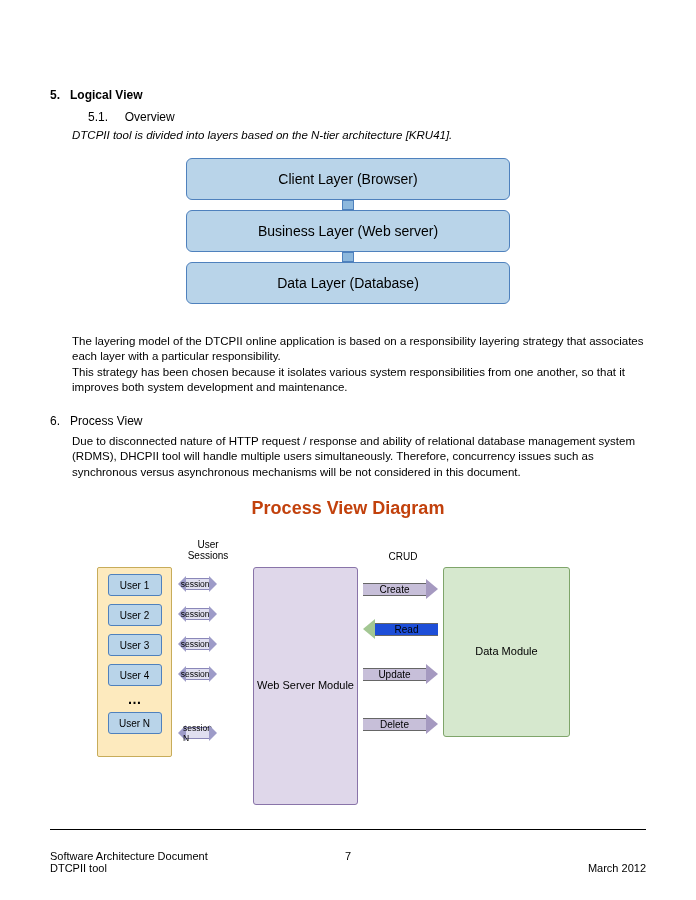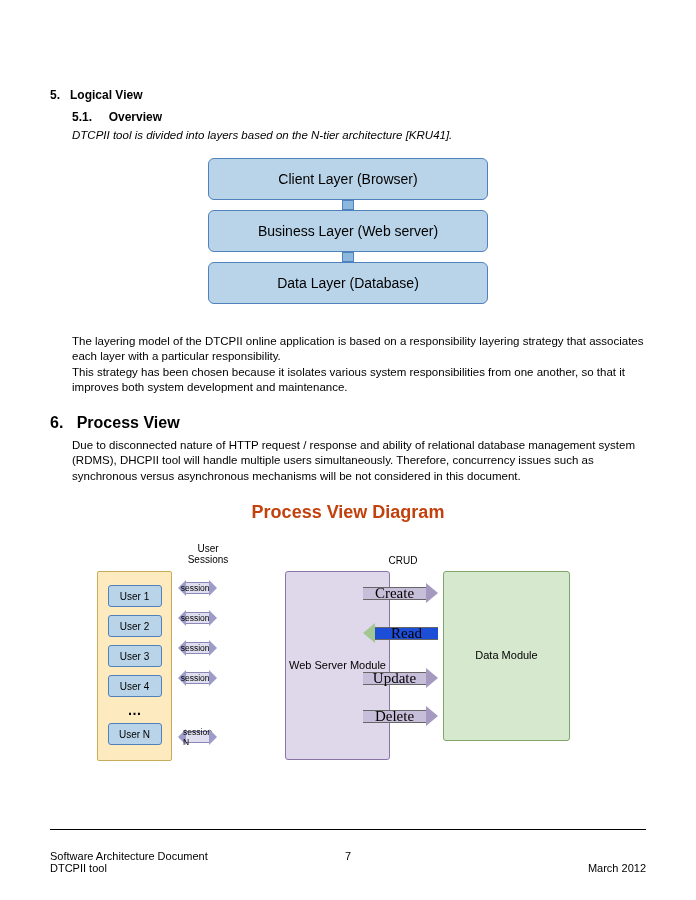--- a/index.html
+++ b/index.html
@@ -13,40 +13,40 @@
       position: relative;
       padding: 88px 50px 0 50px;
     }
     .section-heading {
       font-weight: bold;
       font-size: 12px;
       margin-bottom: 8px;
     }
     .s5 { margin-left: 0; }
     .sub-heading {
-      font-weight: bold;
+      font-weight: normal;
       font-size: 12px;
-      margin-left: 22px;
+      margin-left: 38px;
       margin-bottom: 4px;
     }
     .body-text {
       margin-left: 22px;
       font-size: 11.5px;
       line-height: 1.35;
       font-style: italic;
     }
     .layers {
       margin: 14px auto 30px;
       display: flex;
       flex-direction: column;
       align-items: center;
       gap: 0;
     }
     .layer-box {
-      width: 280px;
+      width: 324px;
       height: 42px;
       background: #b9d4e9;
       border: 1px solid #4f81bd;
       border-radius: 6px;
       display: flex;
       align-items: center;
       justify-content: center;
       font-size: 14px;
       color: #000;
     }
@@ -57,22 +57,22 @@
       border: 1px solid #4f81bd;
     }
     .para-block {
       margin-left: 22px;
       margin-top: 6px;
       font-size: 11.5px;
       line-height: 1.35;
       margin-bottom: 18px;
     }
     .s6-heading {
-      font-weight: bold;
-      font-size: 16px;
+      font-weight: normal;
+      font-size: 12px;
       margin-bottom: 6px;
     }
     .s6-body {
       margin-left: 22px;
       font-size: 11.5px;
       line-height: 1.35;
       margin-bottom: 18px;
     }
     .diagram-title {
       color: #c2410c;
@@ -98,21 +98,21 @@
       left: 14px;
       top: 42px;
       width: 75px;
       height: 190px;
       background: #fdeabe;
       border: 1px solid #c7ac5a;
       border-radius: 2px;
       display: flex;
       flex-direction: column;
       align-items: center;
-      padding-top: 13px;
+      padding-top: 6px;
       gap: 8px;
     }
     .user-box {
       width: 54px;
       height: 22px;
       background: #b9d4e9;
       border: 1px solid #4f81bd;
       border-radius: 3px;
       display: flex;
       align-items: center;
@@ -147,49 +147,47 @@
       border-top: 8px solid transparent;
       border-bottom: 8px solid transparent;
     }
     .session-arrow .head-l { border-right: 8px solid #9d9bc8; }
     .session-arrow .head-r { border-left: 8px solid #9d9bc8; }
     .web-server {
       position: absolute;
       left: 170px;
       top: 42px;
       width: 105px;
-      height: 189px;
+      height: 238px;
       background: #dfd7ea;
       border: 1px solid #8974a9;
       border-radius: 3px;
       display: flex;
       align-items: center;
       justify-content: center;
       text-align: center;
       font-size: 11px;
       line-height: 1.4;
-      margin-left: 32px;
     }
     .crud-arrow {
       position: absolute;
       width: 75px;
       height: 18px;
       display: flex;
       align-items: center;
     }
     .crud-arrow .bar {
       height: 13px;
       flex: 1;
       border-top: 1px solid #666;
       border-bottom: 1px solid #666;
       display: flex;
       align-items: center;
       justify-content: center;
-      font-size: 15px;
-      font-family: Liberation Serif, serif;
+      font-size: 10px;
     }
     .crud-arrow .head {
       width: 0; height: 0;
       border-top: 10px solid transparent;
       border-bottom: 10px solid transparent;
     }
     .crud-right .bar { background: #c7bfd9; }
     .crud-right .head { border-left: 12px solid #a599c0; }
     .crud-left .bar { background: #1d4ed8; }
     .crud-left .head { border-right: 12px solid #a3c793; }
@@ -306,21 +304,21 @@
       <div class="head"></div>
   </div>
   <div class="crud-arrow crud-left" style="left:280px; top:95px;">
     <div class="head"></div>
       <div class="bar">Read</div>
   </div>
   <div class="crud-arrow crud-right" style="left:280px; top:140px;">
     <div class="bar">Update</div>
       <div class="head"></div>
   </div>
-  <div class="crud-arrow crud-right" style="left:280px; top:178px;">
+  <div class="crud-arrow crud-right" style="left:280px; top:190px;">
     <div class="bar">Delete</div>
       <div class="head"></div>
   </div>
 
   <div class="data-module">
     <span>Data Module</span>
   </div>
 </div>
 
 <div class="footer">

